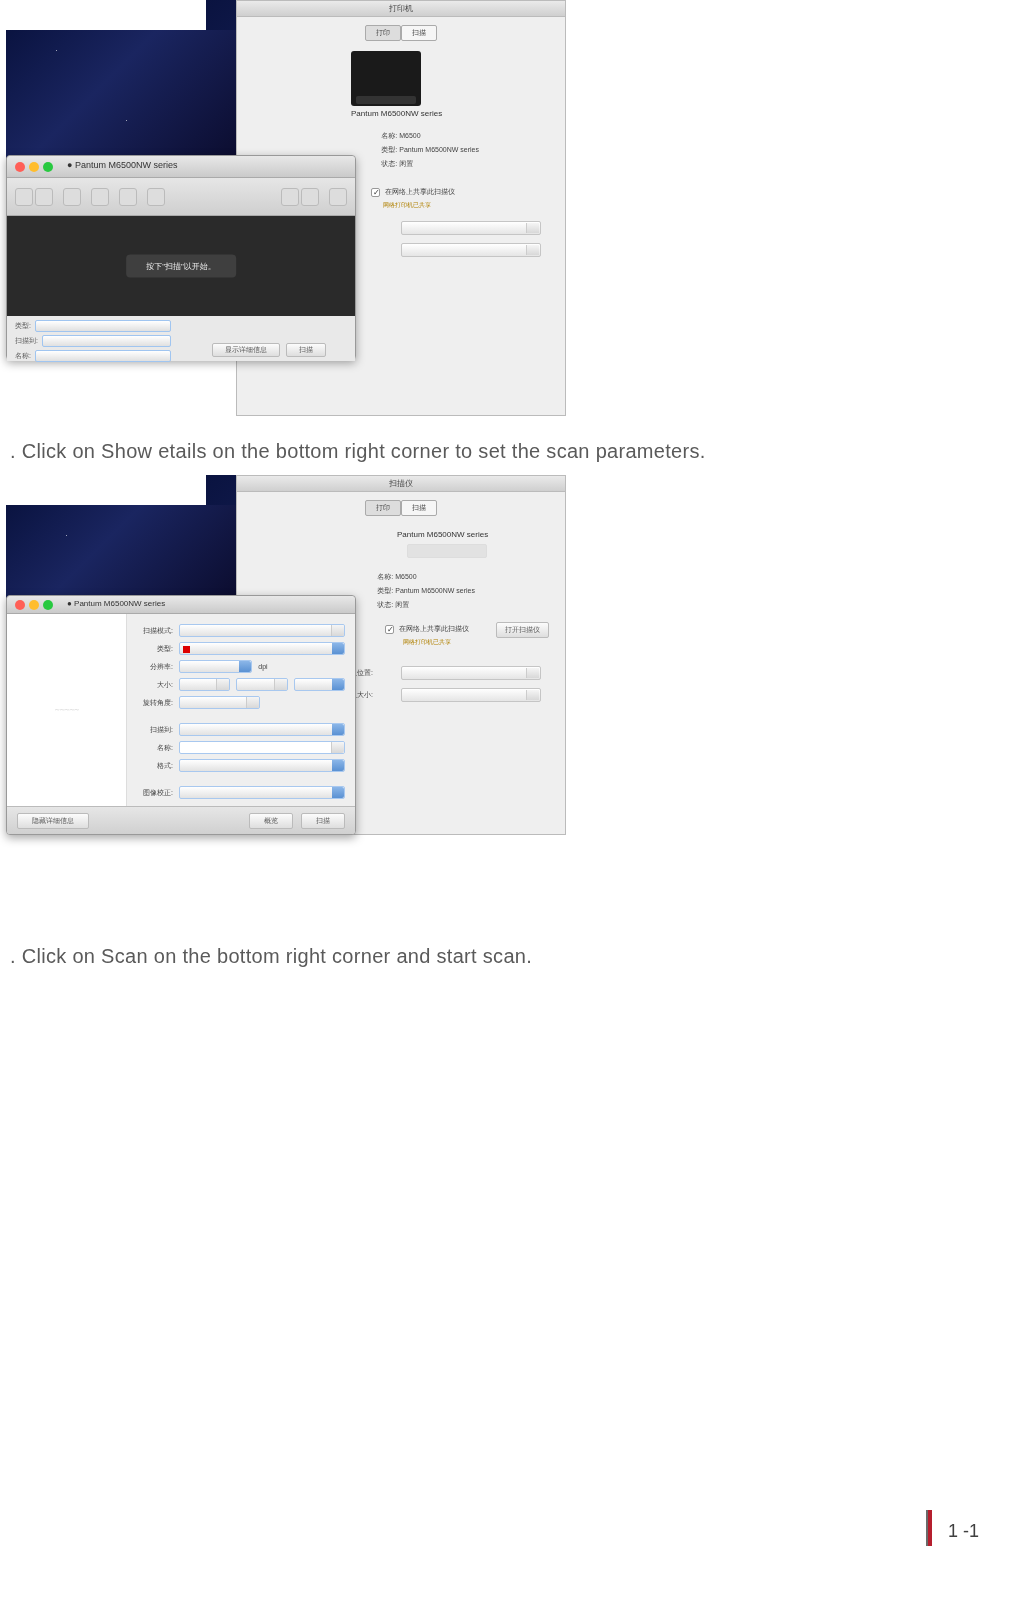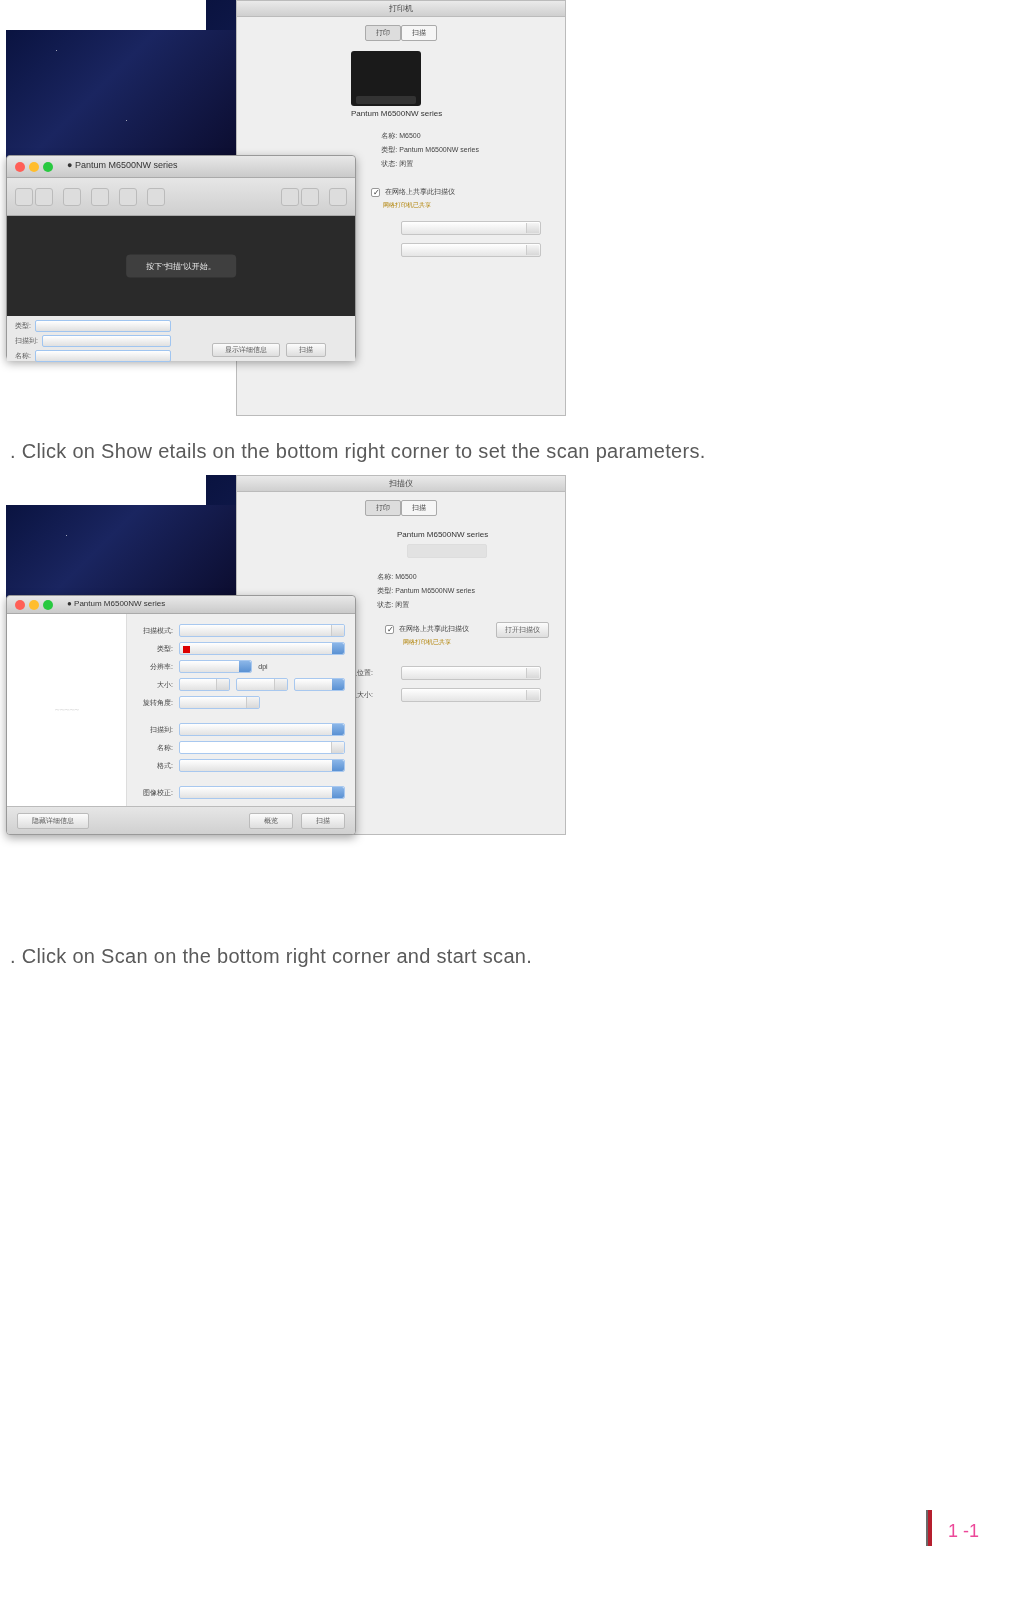--- a/index.html
+++ b/index.html
@@ -277,21 +277,21 @@
       background: linear-gradient(#fcfcfc,#dedede);
       border: 1px solid #bbb;
       border-radius: 2px;
       line-height: 14px;
     }
     .bottom-bar2 .spacer { flex: 1; }
     .page-number {
       position: absolute;
       bottom: 60px;
       right: 38px;
-      color: #ec4899;
+      color: #404040;
       font-size: 18px;
     }
     .page-number .bar {
       display: inline-block;
       width: 4px;
       height: 36px;
       background: #b51f2e;
       vertical-align: middle;
       margin-right: 16px;
       position: relative;

